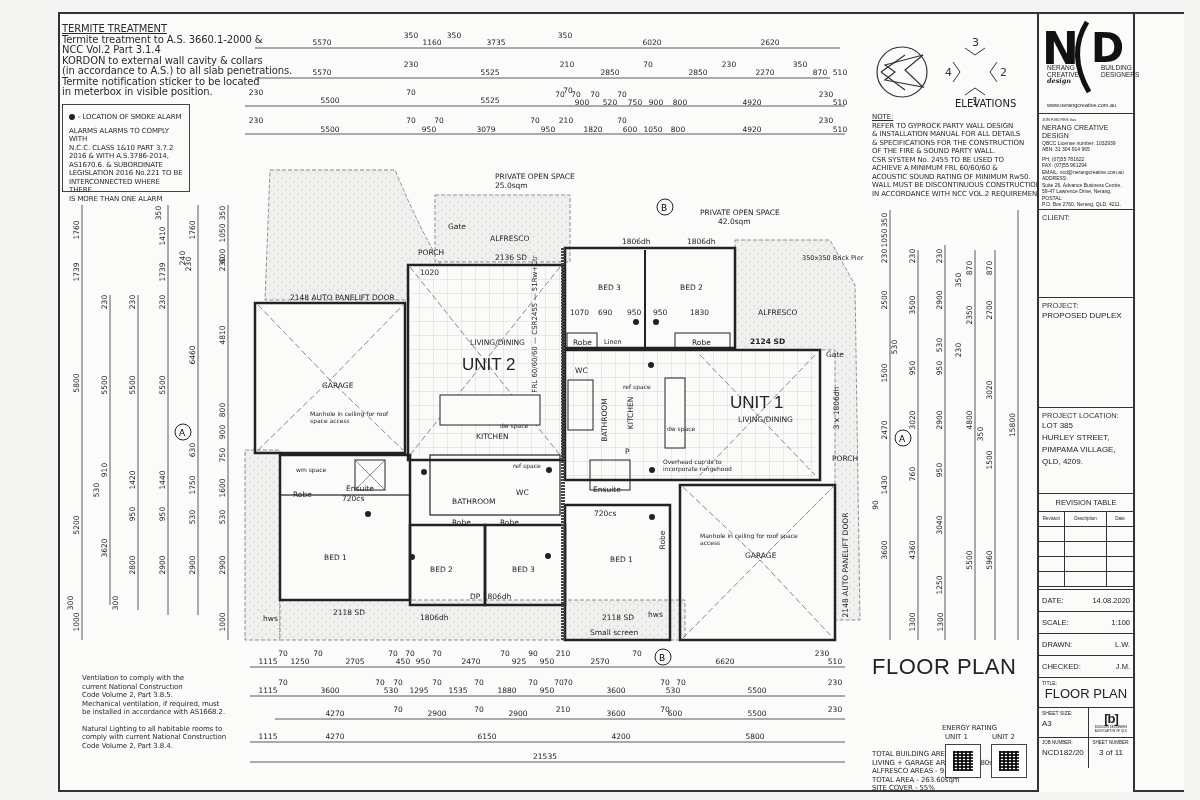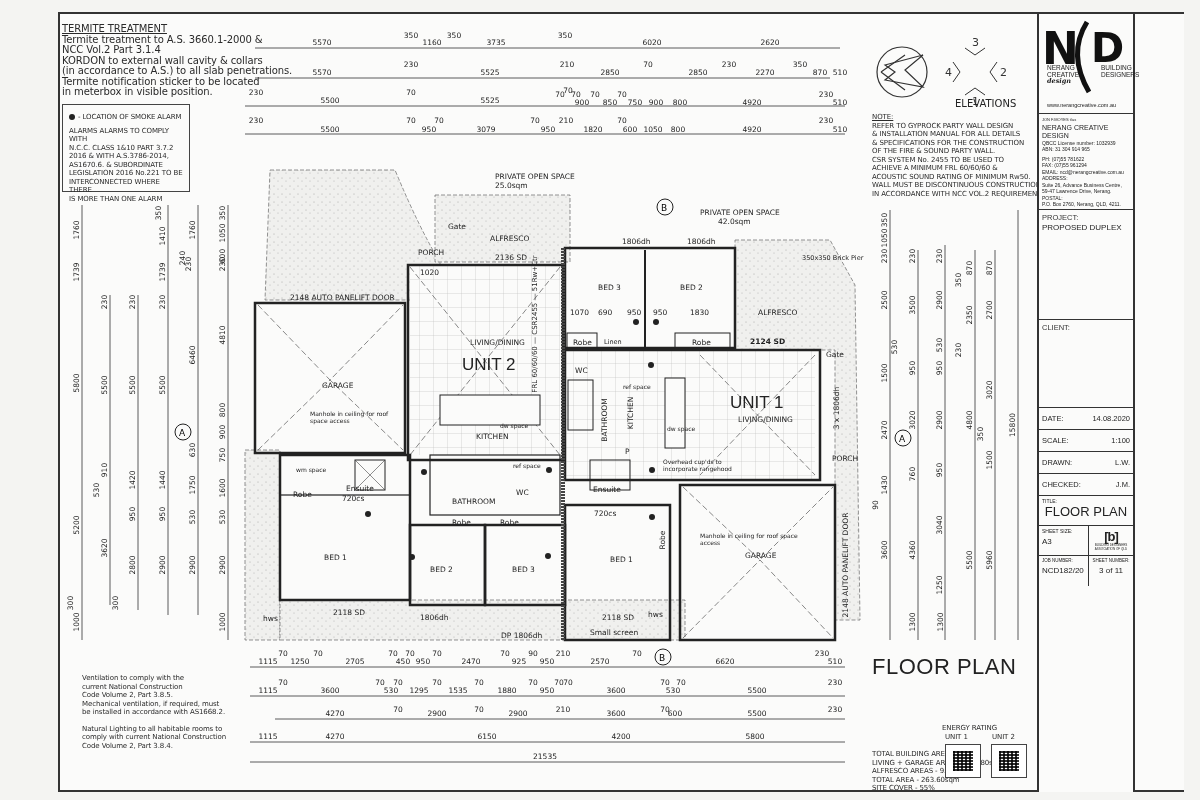--- a/index.html
+++ b/index.html
@@ -250,21 +250,21 @@
 
   <span class="dimtxt" style="left:256px;top:88px">230</span>
   <span class="dimtxt" style="left:330px;top:96px">5500</span>
   <span class="dimtxt" style="left:411px;top:88px">70</span>
   <span class="dimtxt" style="left:490px;top:96px">5525</span>
   <span class="dimtxt" style="left:560px;top:90px">70</span>
   <span class="dimtxt" style="left:568px;top:86px">70</span>
   <span class="dimtxt" style="left:576px;top:90px">70</span>
   <span class="dimtxt" style="left:582px;top:98px">900</span>
   <span class="dimtxt" style="left:595px;top:90px">70</span>
-  <span class="dimtxt" style="left:610px;top:98px">850</span>
+  <span class="dimtxt" style="left:610px;top:98px">520</span>
   <span class="dimtxt" style="left:622px;top:90px">70</span>
   <span class="dimtxt" style="left:635px;top:98px">750</span>
   <span class="dimtxt" style="left:656px;top:98px">900</span>
   <span class="dimtxt" style="left:680px;top:98px">800</span>
   <span class="dimtxt" style="left:752px;top:98px">4920</span>
   <span class="dimtxt" style="left:826px;top:90px">230</span>
   <span class="dimtxt" style="left:840px;top:98px">510</span>
 
   <span class="dimtxt" style="left:256px;top:116px">230</span>
   <span class="dimtxt" style="left:330px;top:125px">5500</span>
@@ -470,21 +470,21 @@
   <div class="room" style="left:452px;top:497px;">BATHROOM</div>
   <div class="room" style="left:516px;top:488px;">WC</div>
   <div class="room" style="left:293px;top:490px;">Robe</div>
   <div class="room" style="left:452px;top:518px;">Robe</div>
   <div class="room" style="left:500px;top:518px;">Robe</div>
   <div class="room" style="left:324px;top:553px;">BED 1</div>
   <div class="room" style="left:430px;top:565px;">BED 2</div>
   <div class="room" style="left:512px;top:565px;">BED 3</div>
   <div class="room" style="left:333px;top:608px;">2118 SD</div>
   <div class="room" style="left:420px;top:613px;">1806dh</div>
-  <div class="room" style="left:470px;top:631px;margin-left:31px;">DP 1806dh</div>
+  <div class="room" style="left:470px;top:592px;">DP 1806dh</div>
   <div class="room" style="left:296px;top:466px;font-size:6px;">wm space</div>
   <div class="room" style="left:342px;top:494px;">720cs</div>
   <div class="room" style="left:310px;top:410px;font-size:6px;width:90px;white-space:normal;">Manhole in ceiling for roof space access</div>
   <div class="room" style="left:500px;top:422px;font-size:6px;">dw space</div>
   <div class="room" style="left:513px;top:462px;font-size:6px;">ref space</div>
   <div class="vdim" style="left:535px;top:324px;font-size:7px;">FRL 60/60/60 — CSR2455 — 51Rw+Ctr</div>
 
   <div class="room" style="left:598px;top:283px;">BED 3</div>
   <div class="room" style="left:680px;top:283px;">BED 2</div>
   <div class="room" style="left:687px;top:237px;">1806dh</div>
@@ -569,27 +569,54 @@
     <div>ABN: 31 304 914 965</div>
     <div style="height:3px"></div>
     <div>PH: (07)55 781622</div>
     <div>FAX: (07)55 961294</div>
     <div>EMAIL: ncd@nerangcreative.com.au</div>
     <div>ADDRESS:</div>
     <div>Suite 26, Advance Business Centre, 59-47 Lawrence Drive, Nerang.</div>
     <div>POSTAL:</div>
     <div>P.O. Box 2760, Nerang, QLD, 4211.</div>
   </div>
+  <div class="tb-cell" style="height:88px;">
+    <div class="tb-label">CLIENT:</div>
+    <div class="tb-val"></div>
+  </div>
   <div class="tb-cell" style="height:110px;">
     <div class="tb-label">PROJECT:</div>
     <div class="tb-val">PROPOSED DUPLEX</div>
   </div>
-  <div class="tb-cell" style="height:88px;">
-    <div class="tb-label">CLIENT:</div>
-    <div class="tb-val"></div>
+  <div class="tb-cell" style="height:86px;">
+    <div class="tb-label">PROJECT LOCATION:</div>
+    <div class="tb-val">LOT 385</div>
+    <div class="tb-val">HURLEY STREET,</div>
+    <div class="tb-val">PIMPAMA VILLAGE,</div>
+    <div class="tb-val">QLD, 4209.</div>
+  </div>
+  <div class="tb-cell" style="height:96px;">
+    <div style="text-align:center;font-size:7.5px;padding:4px 0;border-bottom:1px solid #333;">REVISION TABLE</div>
+    <div class="rev-grid">
+      <div>Revision</div>
+      <div>Description</div>
+      <div>Date</div>
+      <div></div>
+        <div></div>
+        <div></div>
+      <div></div>
+        <div></div>
+        <div></div>
+      <div></div>
+        <div></div>
+        <div></div>
+      <div></div>
+        <div></div>
+        <div></div>
+    </div>
   </div>
   <div class="tb-cell tb-row">
       <span>DATE:</span>
       <span>14.08.2020</span>
     </div>
   <div class="tb-cell tb-row">
       <span>SCALE:</span>
       <span>1:100</span>
     </div>
   <div class="tb-cell tb-row">

